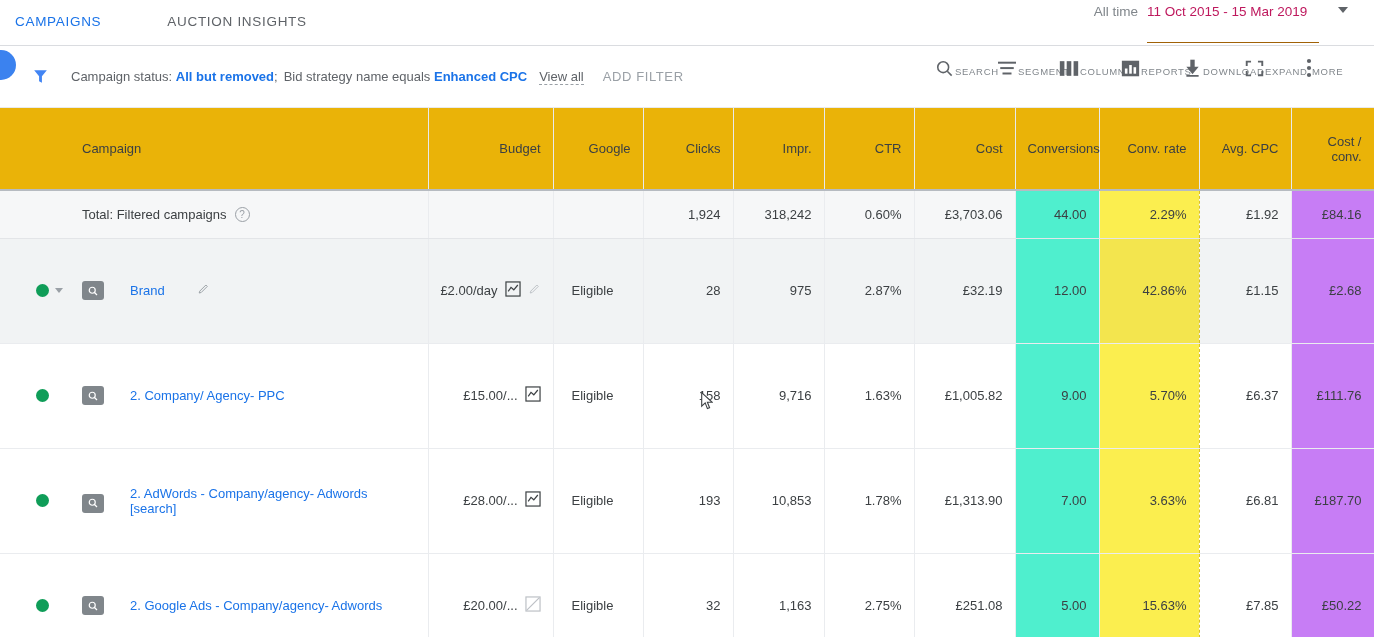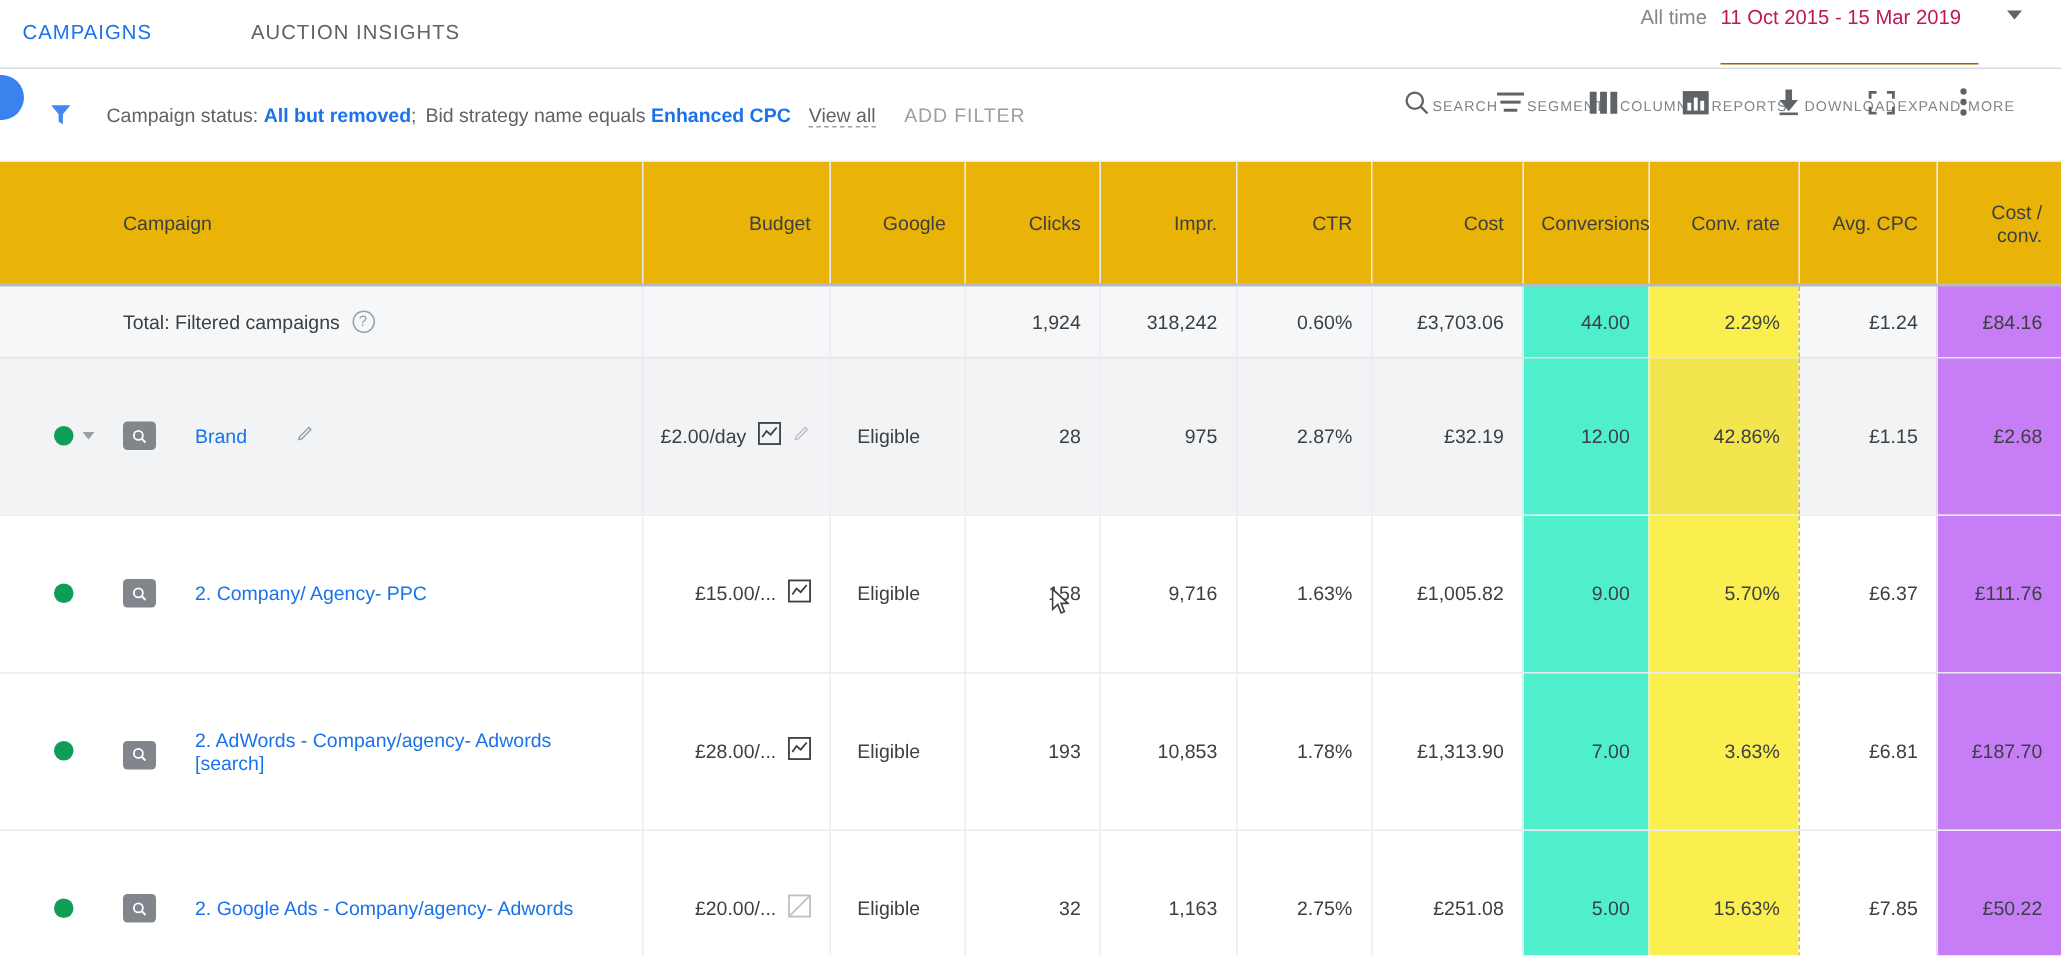--- a/index.html
+++ b/index.html
@@ -462,21 +462,21 @@
         </span>
       </td>
       <td></td>
       <td></td>
       <td>1,924</td>
       <td>318,242</td>
       <td>0.60%</td>
       <td>£3,703.06</td>
       <td class="hl-teal">44.00</td>
       <td class="hl-yellow">2.29%</td>
-      <td>£1.24</td>
+      <td>£1.92</td>
       <td class="hl-purple">£84.16</td>
     </tr>
 
     <tr class="datarow r1">
       <td class="left nb">
         
       </td>
       <td class="left nb">
         <span class="dot-cell">
           <span class="dot"></span>

